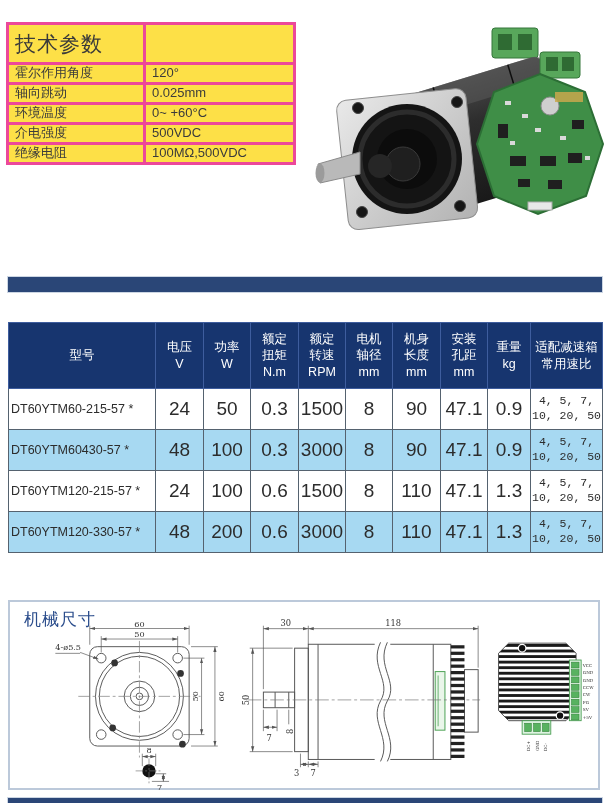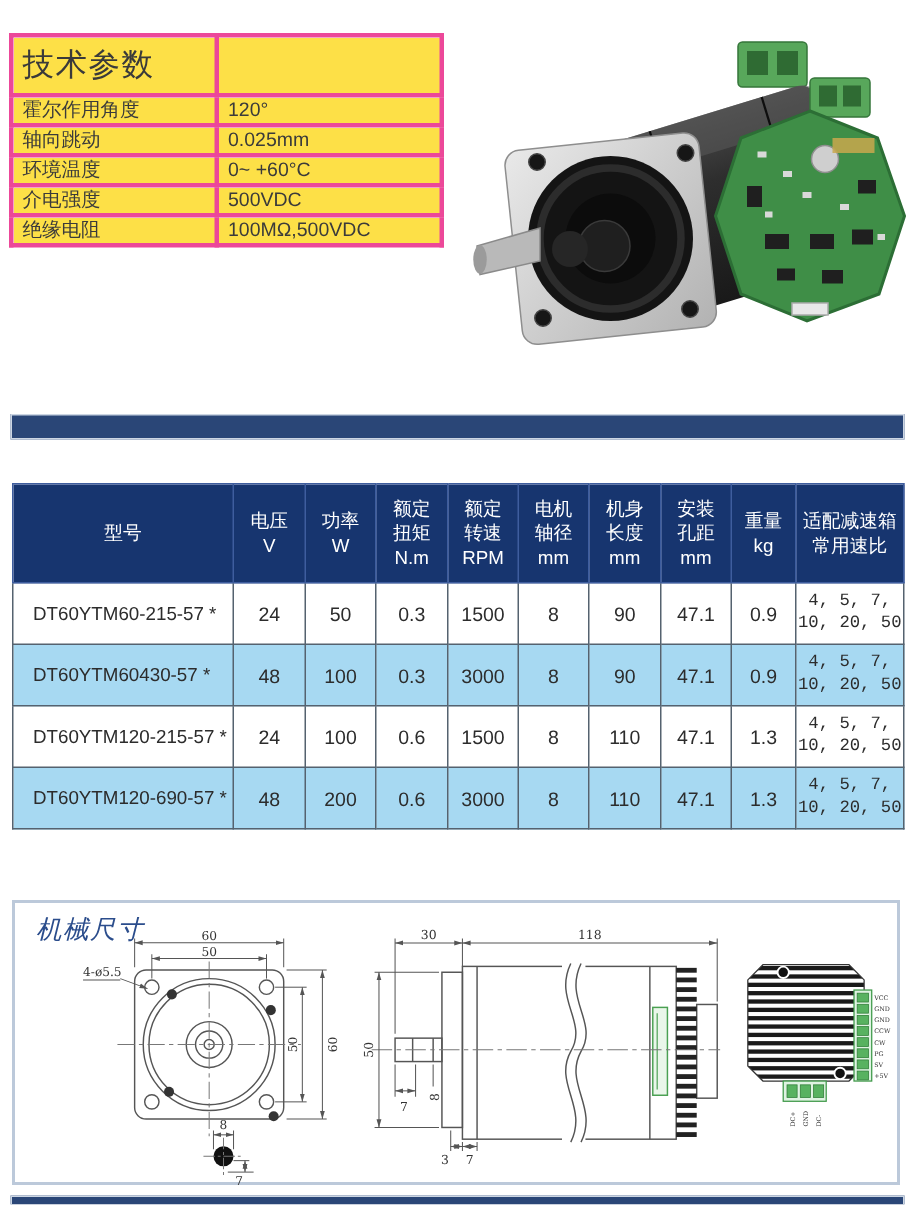--- a/index.html
+++ b/index.html
@@ -35,35 +35,35 @@
     position:absolute; left:8px; top:322px; width:594px;
     border-collapse:collapse; table-layout:fixed;
   }
   table.spec th {
     background:#17356f; color:#fff; font-weight:normal; font-size:12.5px;
     line-height:1.3; white-space:pre-line; border:1px solid #3e5d9e;
     height:66px; vertical-align:middle; text-align:center; padding:0 1px;
   }
   table.spec td {
     border:1px solid #55626f; height:41px; text-align:center;
-    font-size:13px; color:#2c2c2c; background:#fff; padding:0 1px;
+    font-size:19px; color:#2c2c2c; background:#fff; padding:0 1px;
     vertical-align:middle;
   }
-  table.spec td.model { text-align:left; padding-left:13px; font-size:12.5px; white-space:nowrap; }
+  table.spec td.model { text-align:left; padding-left:2px; font-size:12.5px; white-space:nowrap; }
   table.spec td.ratios { font-size:11.5px; line-height:1.3;font-family:Liberation Mono, monospace; }
   table.spec tbody tr.alt td { background:#a7d9f2; }
 
   
   .mech {
     position:absolute; left:8px; top:600px; width:592px; height:190px;
     border:2px solid #bcc9da; background:#fff;
   }
   .mech-title {
     position:absolute; left:14px; top:6px; font-size:17px; color:#2b4d8c;
-    font-weight:500; letter-spacing:1px;font-style:italic;
+    font-weight:500; letter-spacing:1px;
   }
   .drawing { position:absolute; }
   .dwg-front { left:36px;  top:16px;  width:206px; height:172px; }
   .dwg-side  { left:228px; top:8px;   width:246px; height:172px; }
   .dwg-rear  { left:470px; top:22px;  width:118px; height:158px; }
   svg text.dim { font-family:"DejaVu Serif", serif; font-size:8.5px; fill:#333; }
   svg text.pin { font-family:"DejaVu Serif", serif; font-size:5px; fill:#333; }
 </style>
 </head>
 <body>
@@ -243,21 +243,21 @@
         <td>100</td>
         <td>0.6</td>
         <td>1500</td>
         <td>8</td>
         <td>110</td>
         <td>47.1</td>
         <td>1.3</td>
         <td class="ratios">4, 5, 7, 10, 20, 50</td>
       </tr>
       <tr class="alt">
-        <td class="model">DT60YTM120-690-57 *</td>
+        <td class="model">DT60YTM120-330-57 *</td>
         <td>48</td>
         <td>200</td>
         <td>0.6</td>
         <td>3000</td>
         <td>8</td>
         <td>110</td>
         <td>47.1</td>
         <td>1.3</td>
         <td class="ratios">4, 5, 7, 10, 20, 50</td>
       </tr>

